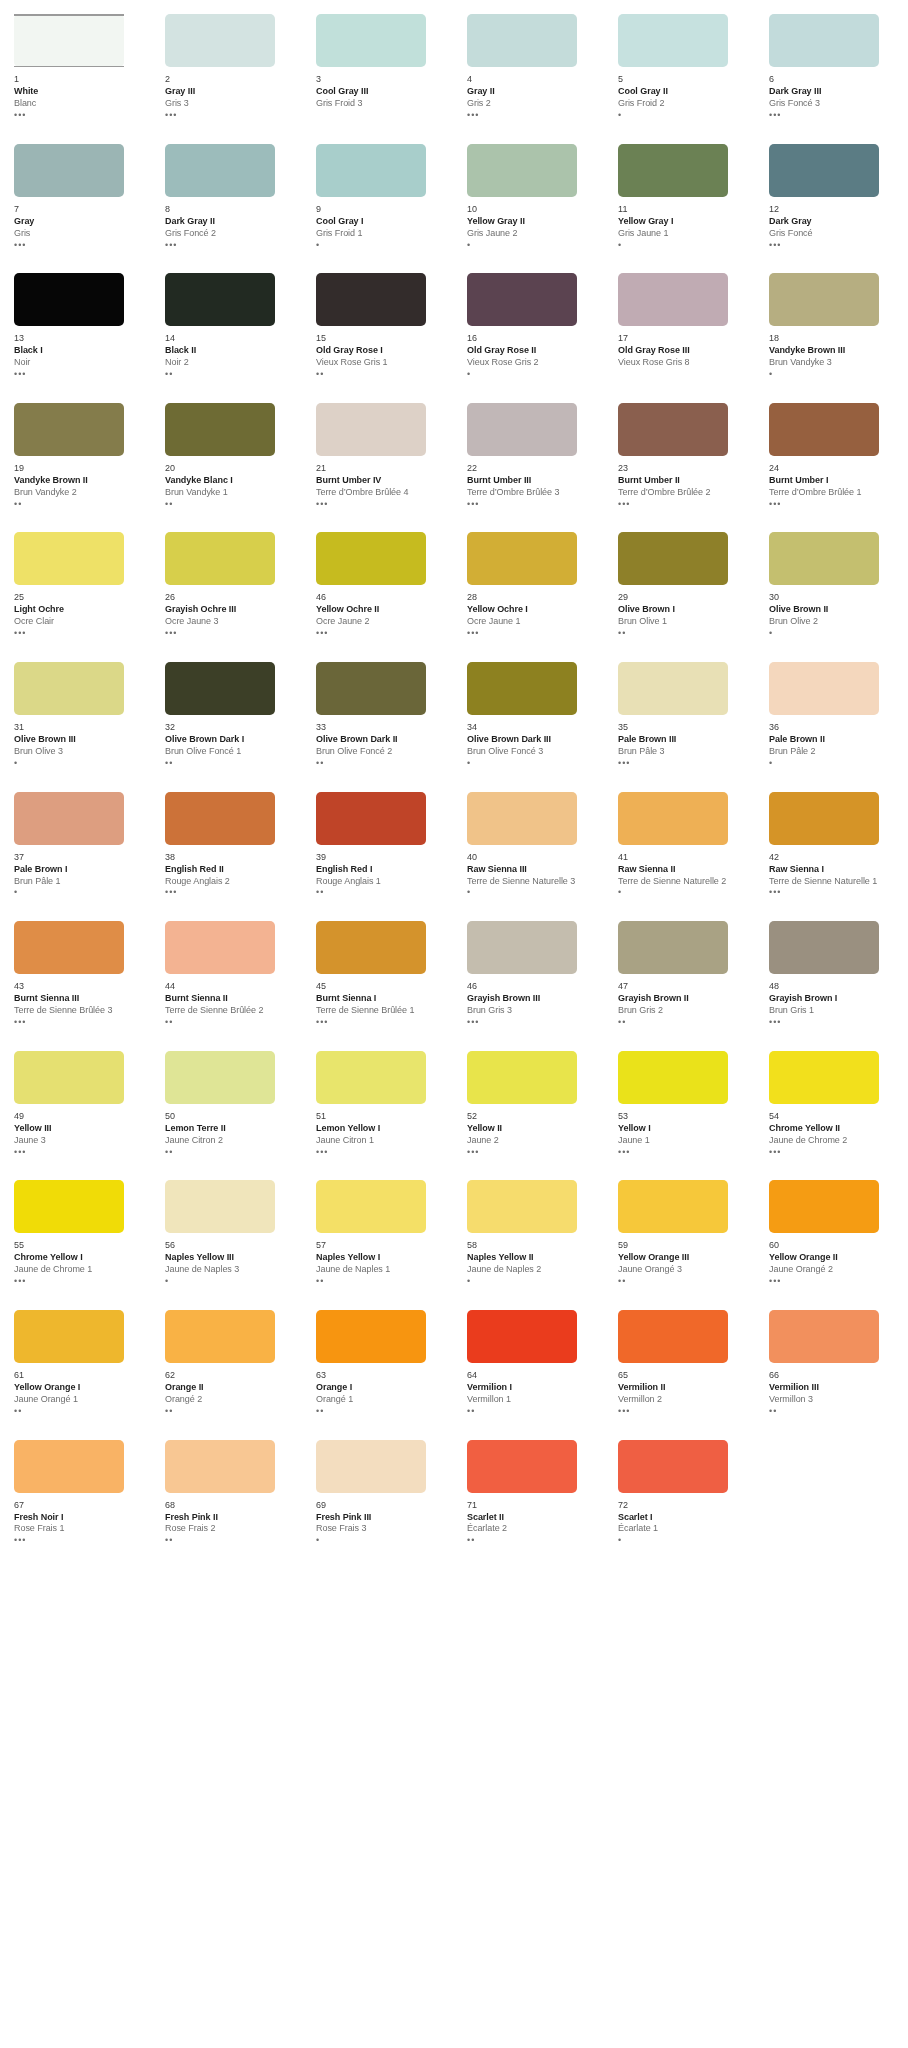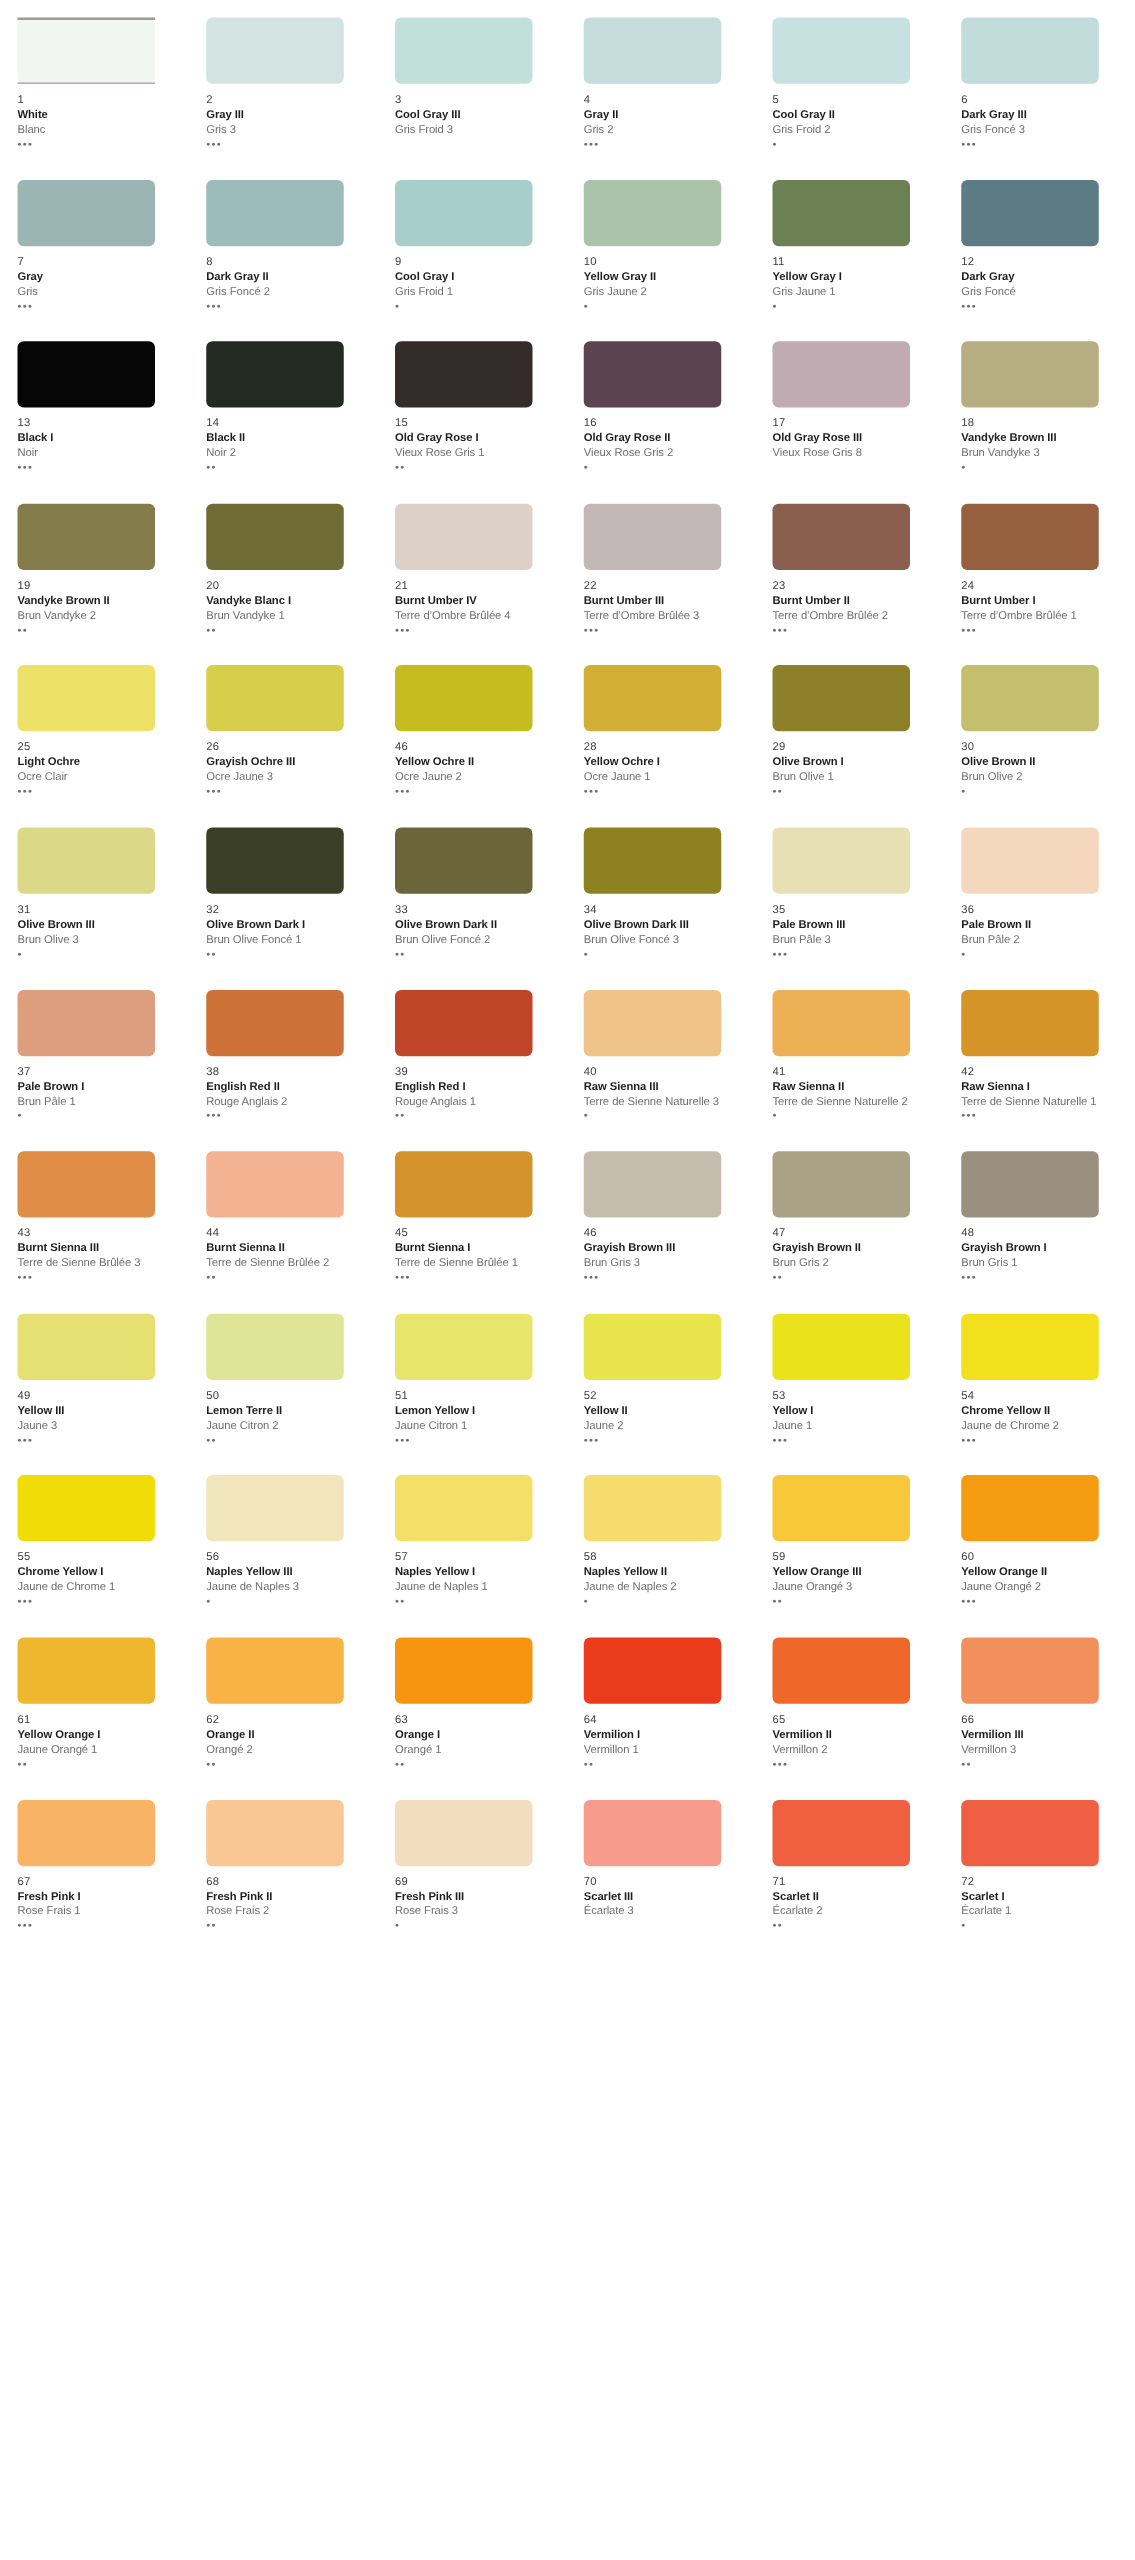--- a/index.html
+++ b/index.html
@@ -670,21 +670,21 @@
         <div class="sw-index">66</div>
         <div class="sw-name-en">Vermilion III</div>
         <div class="sw-name-fr">Vermillon 3</div>
         <div class="sw-rating">••</div>
       </div>
     </div>
     <div class="swatch-cell">
       <div class="swatch-chip" style="background: rgb(249, 179, 101);"></div>
       <div class="swatch-meta">
         <div class="sw-index">67</div>
-        <div class="sw-name-en">Fresh Pink I</div>
+        <div class="sw-name-en">Fresh Noir I</div>
         <div class="sw-name-fr">Rose Frais 1</div>
         <div class="sw-rating">•••</div>
       </div>
     </div>
     <div class="swatch-cell">
       <div class="swatch-chip" style="background: rgb(248, 199, 147);"></div>
       <div class="swatch-meta">
         <div class="sw-index">68</div>
         <div class="sw-name-en">Fresh Pink II</div>
         <div class="sw-name-fr">Rose Frais 2</div>
@@ -694,29 +694,20 @@
     <div class="swatch-cell">
       <div class="swatch-chip" style="background: rgb(243, 221, 191);"></div>
       <div class="swatch-meta">
         <div class="sw-index">69</div>
         <div class="sw-name-en">Fresh Pink III</div>
         <div class="sw-name-fr">Rose Frais 3</div>
         <div class="sw-rating">•</div>
       </div>
     </div>
     <div class="swatch-cell">
-      <div class="swatch-chip" style="background: rgb(247, 156, 140);"></div>
-      <div class="swatch-meta">
-        <div class="sw-index">70</div>
-        <div class="sw-name-en">Scarlet III</div>
-        <div class="sw-name-fr">Écarlate 3</div>
-        <div class="sw-rating"></div>
-      </div>
-    </div>
-    <div class="swatch-cell">
       <div class="swatch-chip" style="background: rgb(241, 95, 65);"></div>
       <div class="swatch-meta">
         <div class="sw-index">71</div>
         <div class="sw-name-en">Scarlet II</div>
         <div class="sw-name-fr">Écarlate 2</div>
         <div class="sw-rating">••</div>
       </div>
     </div>
     <div class="swatch-cell">
       <div class="swatch-chip" style="background: rgb(239, 95, 67);"></div>

